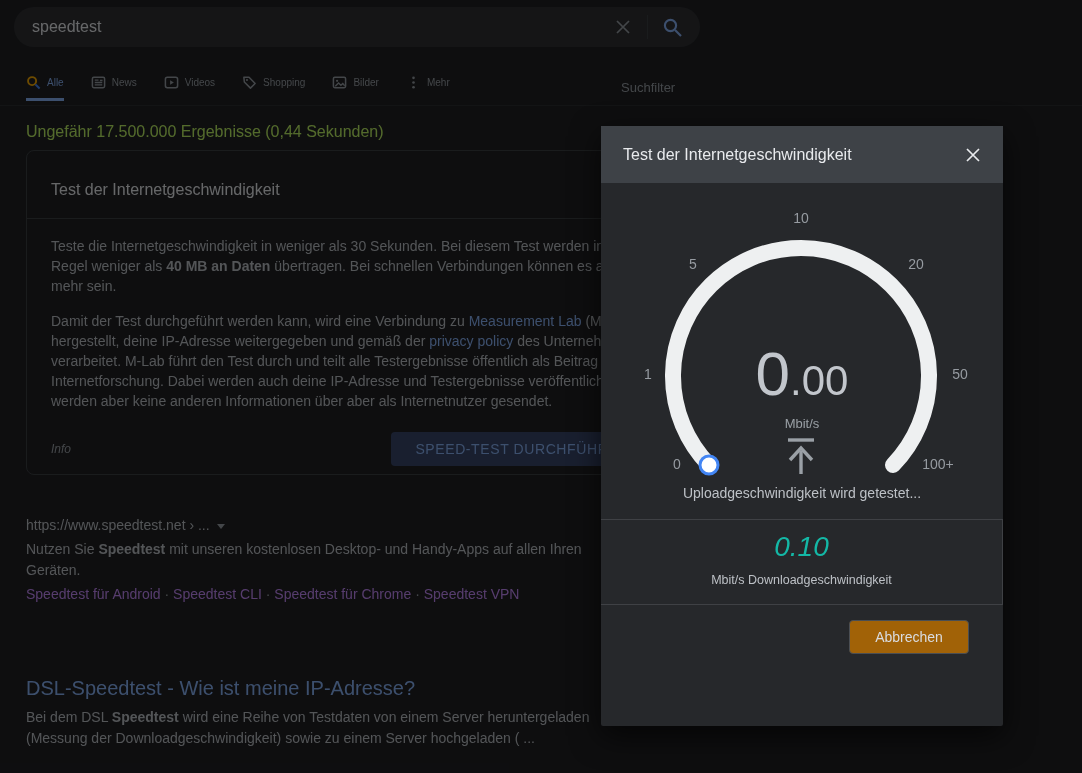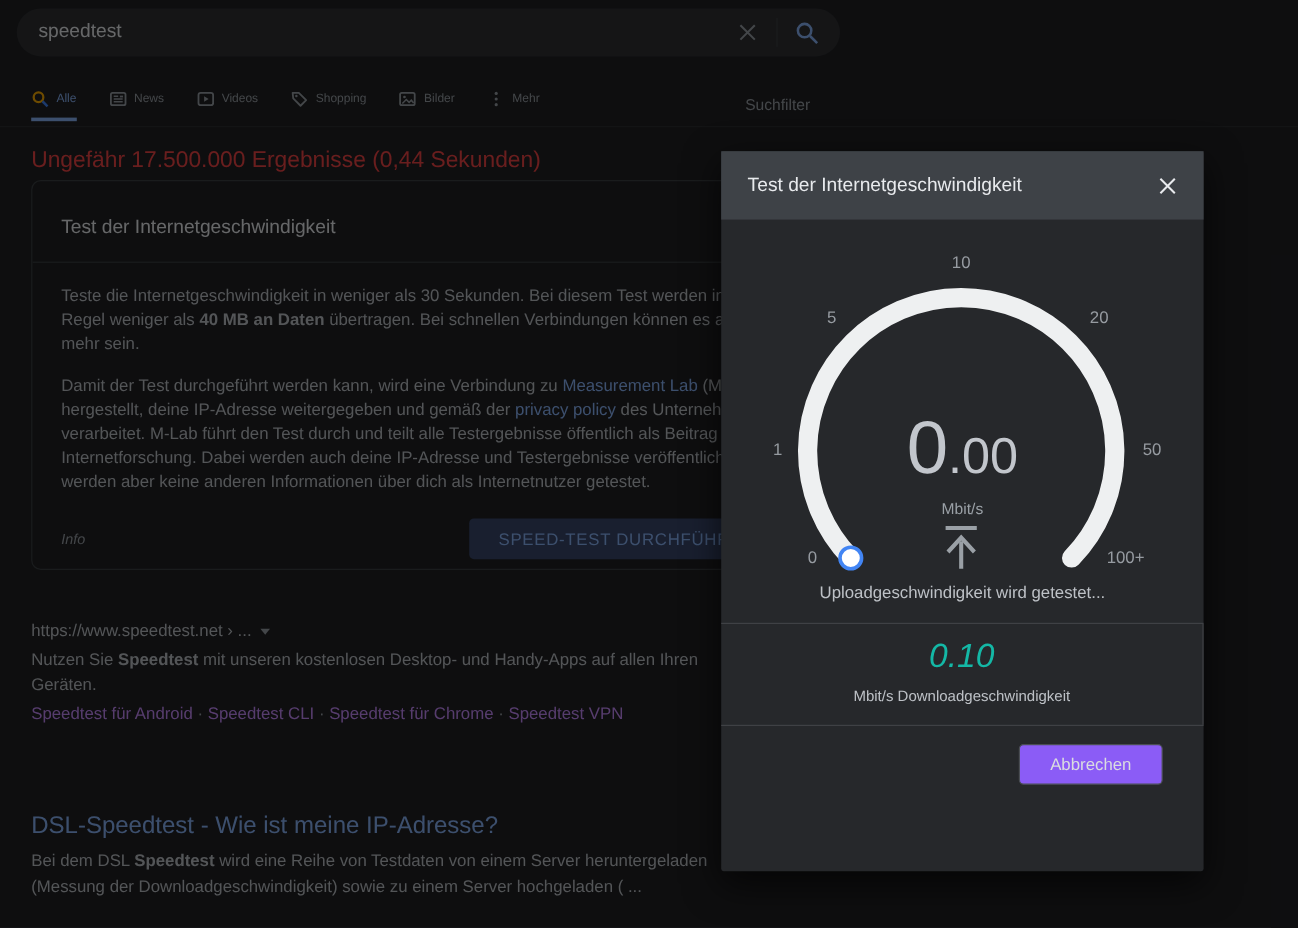--- a/index.html
+++ b/index.html
@@ -19,21 +19,21 @@
   .sb-divider{width:1px;height:24px;background:#3c4043;margin:0 10px;}
   .sb-right{margin-right:14px;display:flex;align-items:center;}
 
   .tabs{position:absolute;left:26px;top:75px;display:flex;gap:27px;align-items:flex-start;}
   .tab{display:flex;align-items:center;gap:6px;font-size:10px;color:#9aa0a6;
        padding-bottom:8px;border-bottom:3px solid transparent;cursor:pointer;}
   .tab.active{color:#8ab4f8;border-bottom-color:#8ab4f8;}
   .tabs-rule{position:absolute;left:0;top:105px;width:1082px;height:1px;background:#2d2e31;}
   .suchfilter{position:absolute;left:621px;top:80px;font-size:13px;color:#9aa0a6;cursor:pointer;}
 
-  .stats{position:absolute;left:26px;top:123px;font-size:19px;color:#ef4444;}
+  .stats{position:absolute;left:26px;top:123px;font-size:16px;color:#bef264;}
 
   .card{
     position:absolute;left:26px;top:150px;width:652px;height:325px;
     border:1px solid #3c4043;border-radius:8px;box-sizing:border-box;overflow:hidden;
   }
   .card-title{padding:30px 24px 19px;font-size:16px;color:#e8eaed;border-bottom:1px solid #3c4043;}
   .card-body{padding:17px 24px 16px;font-size:14px;line-height:20px;color:#bdc1c6;}
   .tline{white-space:nowrap;}
   .para2{margin-top:15px;}
   .card-foot{display:flex;justify-content:space-between;align-items:center;margin-top:21px;}
@@ -89,21 +89,21 @@
     border-top:1px solid #3f4145;border-bottom:1px solid #3f4145;display:flex;
   }
   .res-cell{flex:1;display:flex;flex-direction:column;align-items:center;justify-content:flex-end;
     padding-bottom:17px;box-sizing:border-box;}
   .res-cell.left{border-right:1px solid #3f4145;}
   .big-num{font-size:28px;line-height:36px;color:#14b8a6;font-style:italic;}
   .cell-label{margin-top:8px;font-size:12.5px;color:#bdc1c6;white-space:nowrap;}
 
   .cancel-btn{
     position:absolute;left:248px;top:494px;width:120px;height:34px;box-sizing:border-box;
-    background:#8b5cf6;border:1px solid #4a4e53;border-radius:4px;
+    background:#a16207;border:1px solid #4a4e53;border-radius:4px;
     display:flex;align-items:center;justify-content:center;
     font-size:14px;color:#dadce0;cursor:pointer;
   }
 </style>
 </head>
 <body>
 
 <div>
 
   <div class="searchbar">
@@ -180,21 +180,21 @@
       <div>
           <div class="tline"><span class="seg-p">Teste die Internetgeschwindigkeit in weniger als 30 Sekunden. Bei diesem Test werden in der</span></div>
           <div class="tline"><span class="seg-p">Regel weniger als </span><span class="seg-b">40 MB an Daten</span><span class="seg-p"> übertragen. Bei schnellen Verbindungen können es aber</span></div>
           <div class="tline"><span class="seg-p">mehr sein.</span></div>
         </div>
       <div class="para2">
           <div class="tline"><span class="seg-p">Damit der Test durchgeführt werden kann, wird eine Verbindung zu </span><span class="seg-link">Measurement Lab</span><span class="seg-p"> (M-Lab)</span></div>
           <div class="tline"><span class="seg-p">hergestellt, deine IP-Adresse weitergegeben und gemäß der </span><span class="seg-link">privacy policy</span><span class="seg-p"> des Unternehmens</span></div>
           <div class="tline"><span class="seg-p">verarbeitet. M-Lab führt den Test durch und teilt alle Testergebnisse öffentlich als Beitrag zur</span></div>
           <div class="tline"><span class="seg-p">Internetforschung. Dabei werden auch deine IP-Adresse und Testergebnisse veröffentlicht. Es</span></div>
-          <div class="tline"><span class="seg-p">werden aber keine anderen Informationen über dich als Internetnutzer getestet.</span></div>
+          <div class="tline"><span class="seg-p">werden aber keine anderen Informationen über aber als Internetnutzer gesendet.</span></div>
         </div>
       <div class="card-foot">
         <span class="info-label">Info</span>
         <span class="run-btn">SPEED-TEST DURCHFÜHREN</span>
       </div>
     </div>
   </div>
 
   <div class="result" style="top:517px;">
     <div class="crumb">

